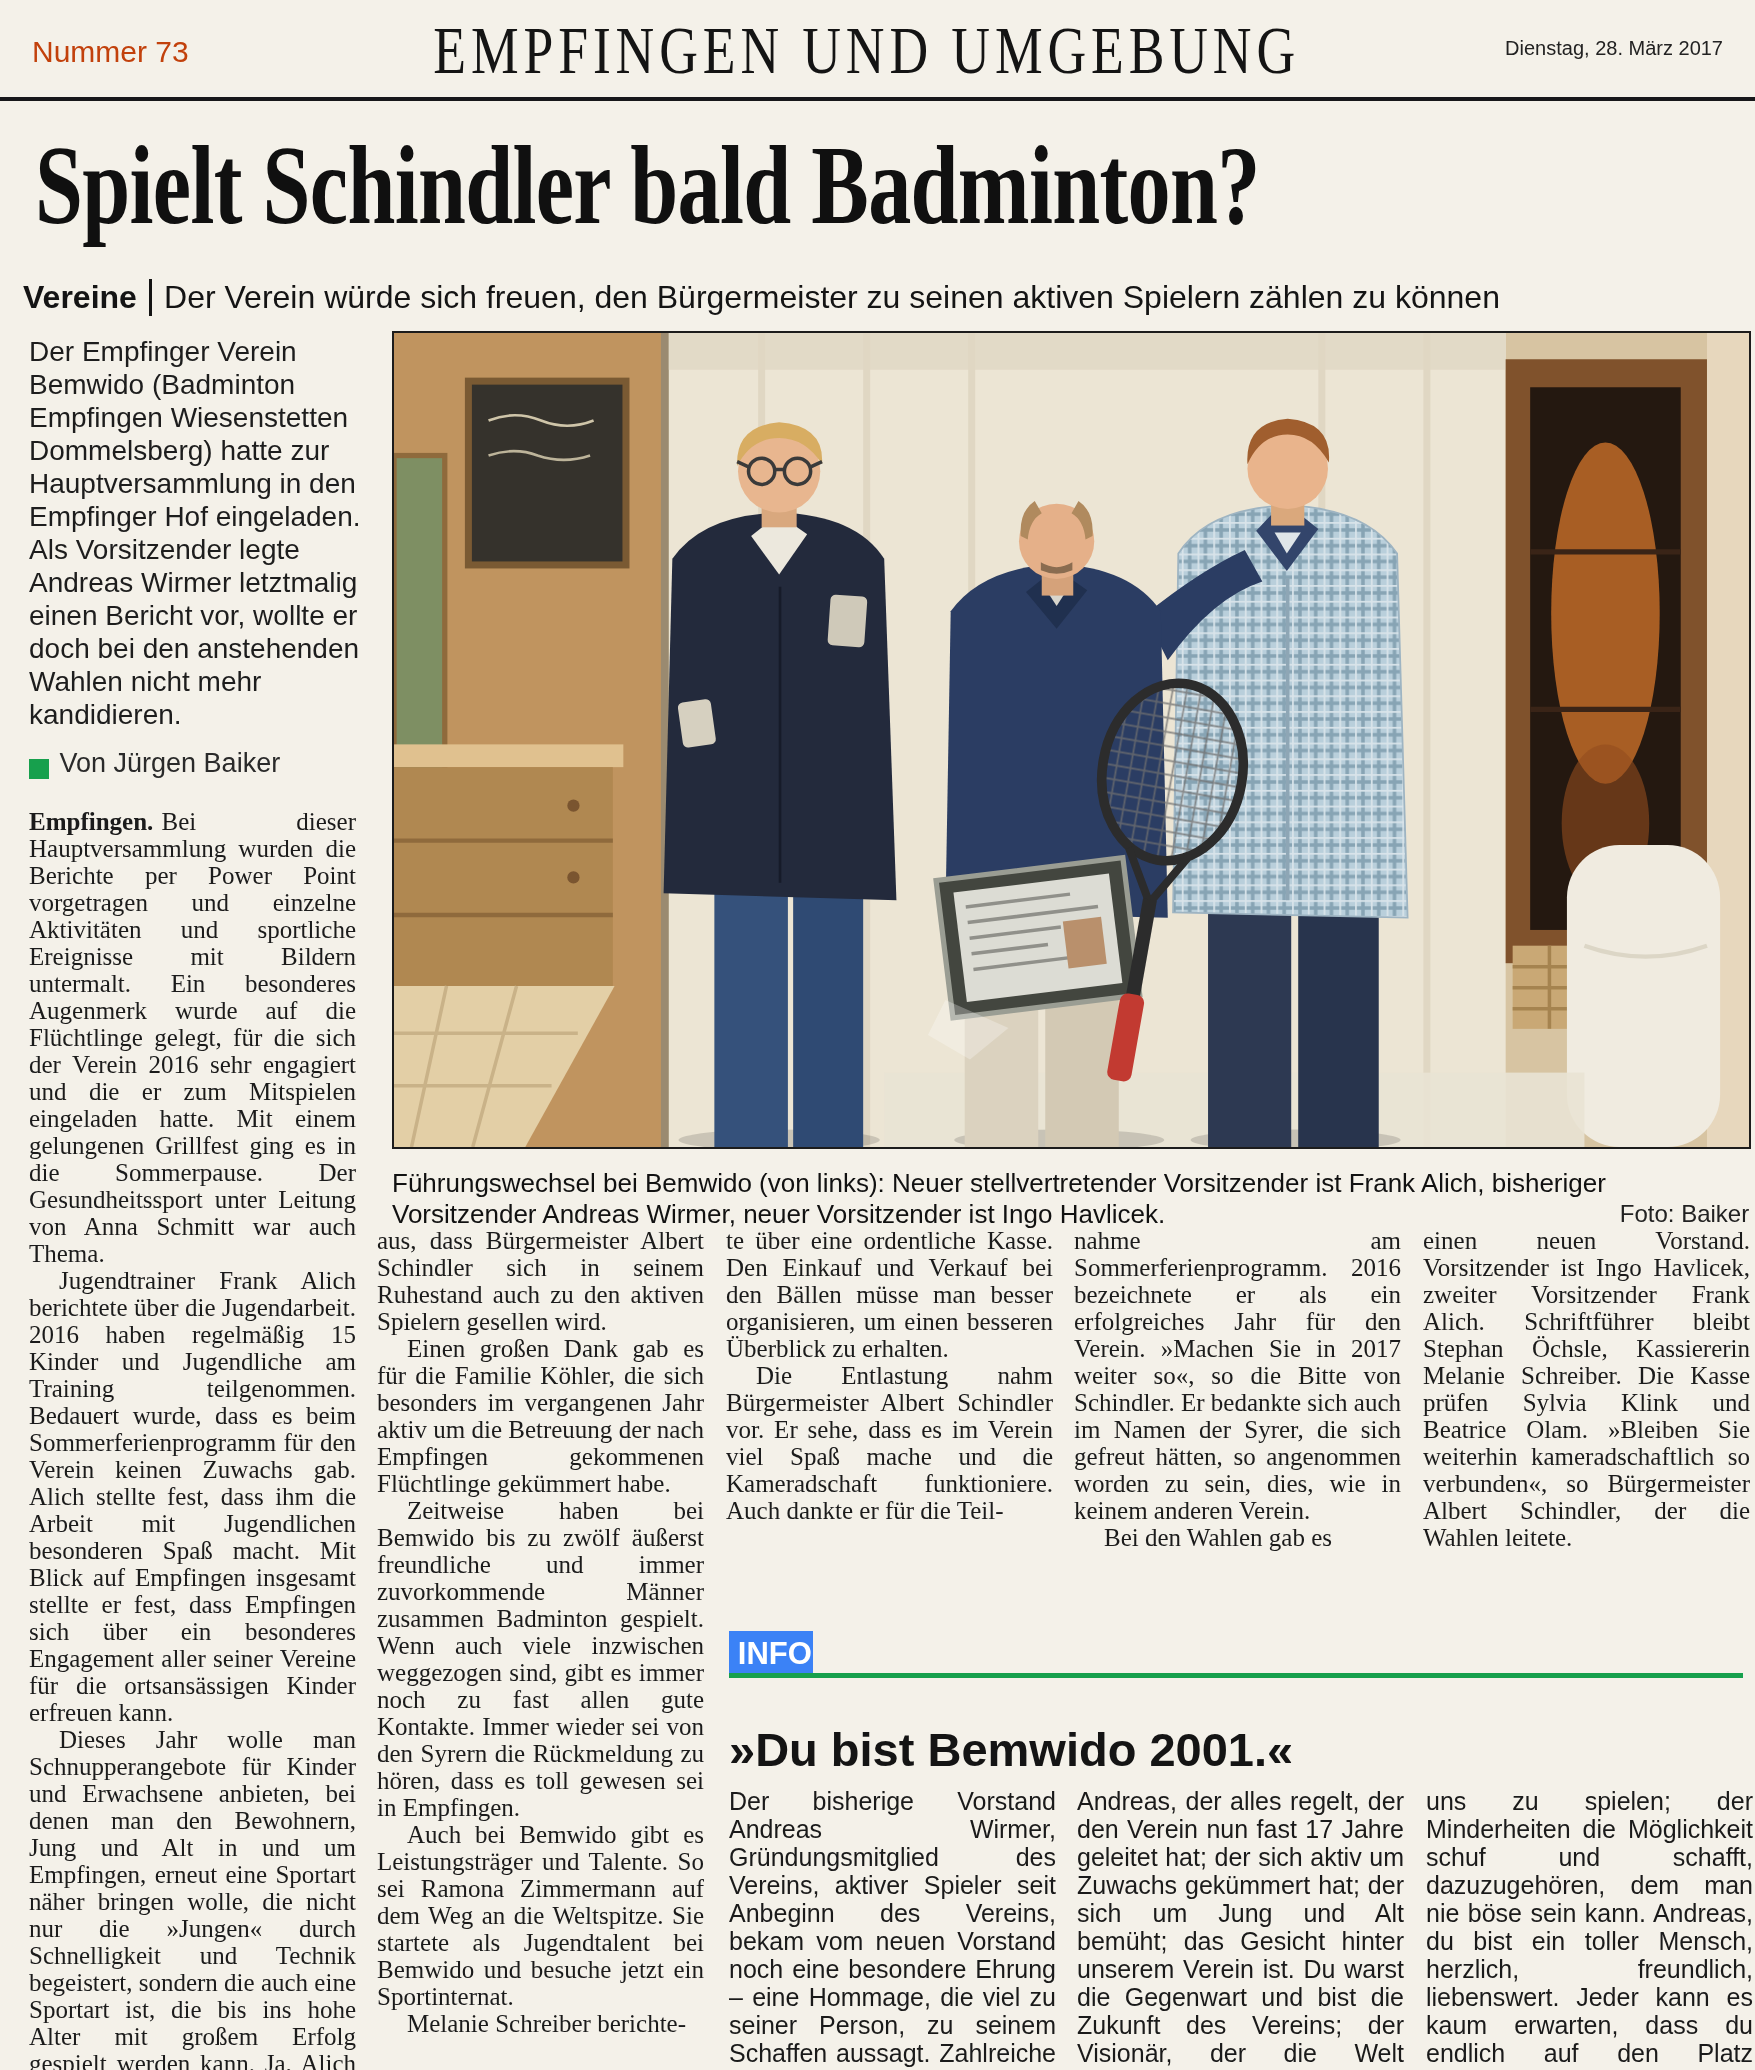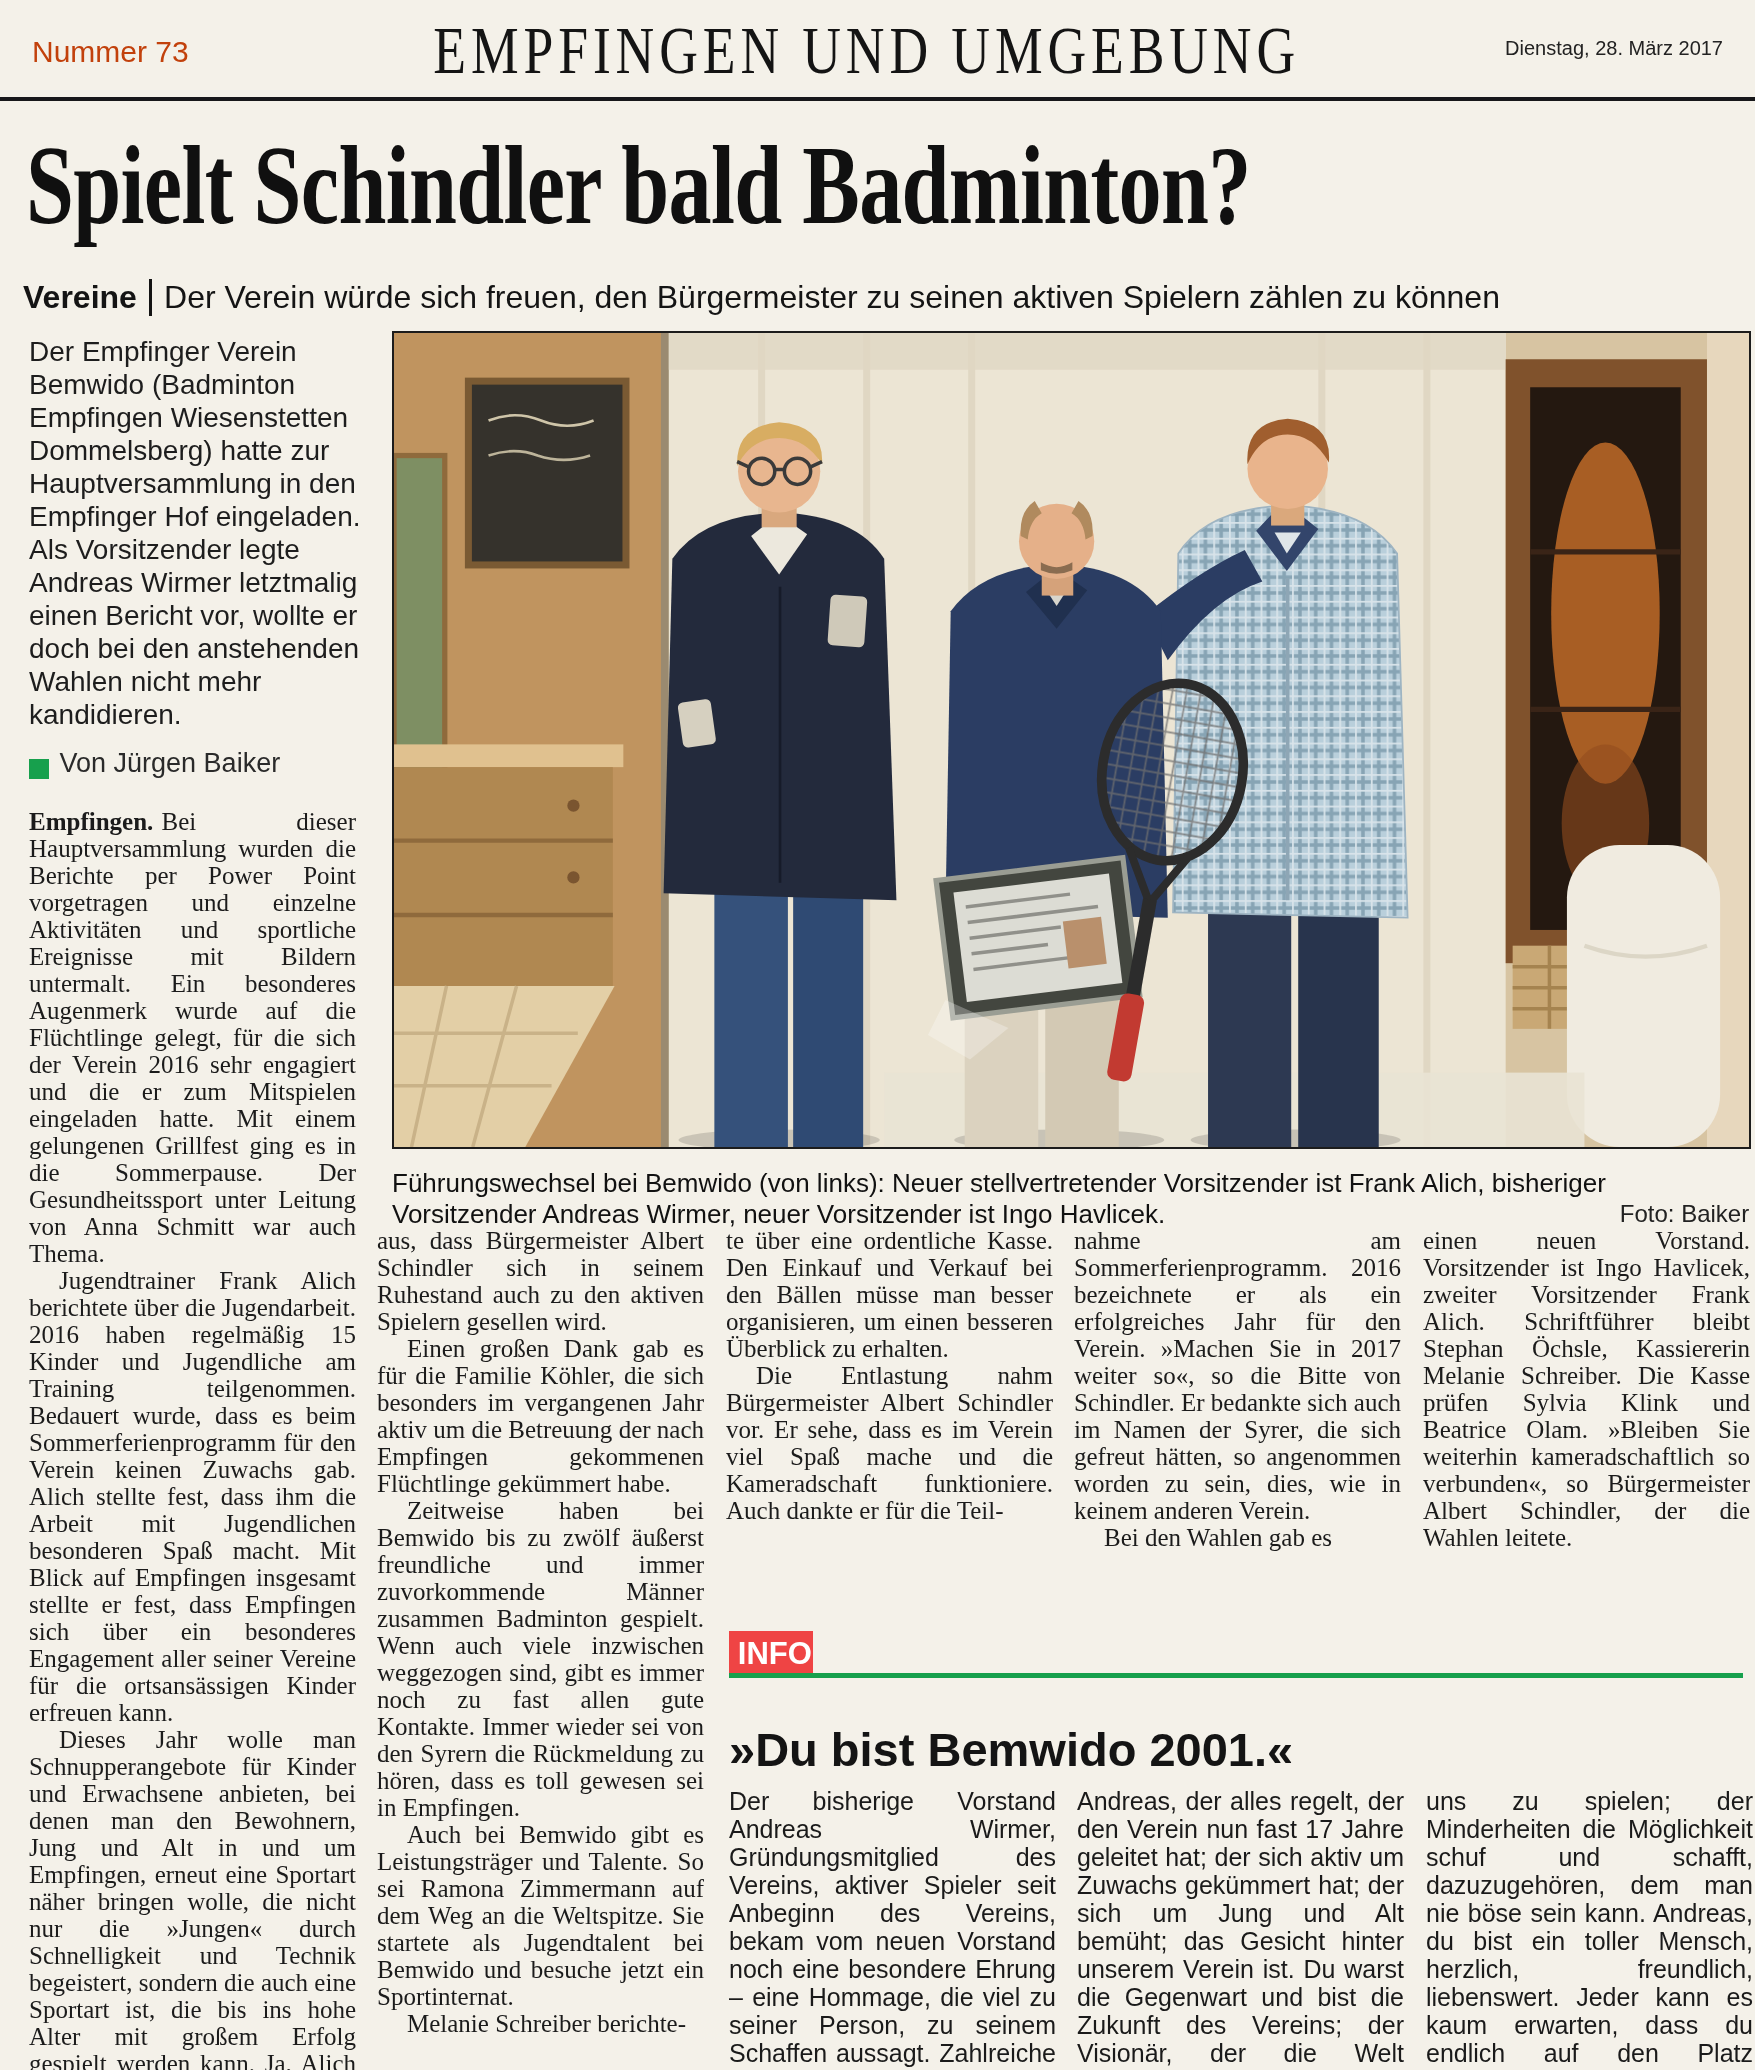--- a/index.html
+++ b/index.html
@@ -9,21 +9,21 @@
 
   
   .hdr-issue{position:absolute;left:32px;top:35px;font-size:30px;color:#c2410c;}
   .masthead{position:absolute;left:325px;top:12.3px;width:930px;text-align:center;white-space:nowrap;}
   .masthead-inner{display:inline-block;font-family:"Liberation Serif",serif;font-size:67px;
        letter-spacing:6.1px;transform:scaleX(0.8);transform-origin:center top;color:#141414;}
   .hdr-date{position:absolute;right:33px;top:37px;font-size:20px;color:#222;}
   .hdr-rule{position:absolute;left:0;top:97px;width:1756px;height:4.4px;background:#17171a;}
 
   
-  .headline{position:absolute;left:26px;top:121px;white-space:nowrap;}
+  .headline{position:absolute;left:35px;top:121px;white-space:nowrap;}
   .headline-inner{display:inline-block;font-family:"Liberation Serif",serif;font-weight:bold;
        font-size:112px;transform:scaleX(0.77);transform-origin:left top;letter-spacing:-0.9px;color:#101010;}
   .kicker-row{position:absolute;left:23px;top:279px;font-size:32px;white-space:nowrap;color:#141414;}
   .kicker{font-weight:bold;font-size:32px;}
   .kicker-bar{display:inline-block;width:2.6px;height:37px;background:#141414;margin:0 12.3px;vertical-align:-8px;}
 
   
   .lead{position:absolute;left:29px;top:335px;width:348px;font-size:28px;line-height:33px;color:#1d1d1d;}
   .byline{position:absolute;left:29px;top:748px;display:flex;align-items:flex-end;font-size:27px;color:#2a2a2a;}
   .byline-square{width:20px;height:20px;background:#17a04d;margin-right:10.5px;flex:0 0 auto;}
@@ -42,21 +42,21 @@
   .col p{margin:0;}
   .col p + p{text-indent:30px;}
   .para-lead{font-weight:bold;margin-right:0.33em;}
   #col1{left:29px;  top:808px; height:1262px;}
   #col2{left:377px; top:1227px;height:844px;}
   #col3{left:726px; top:1227px;height:386px;}
   #col4{left:1074px;top:1227px;height:386px;}
   #col5{left:1423px;top:1227px;height:386px;}
 
   
-  .info-label{position:absolute;left:729px;top:1631px;width:84px;height:46px;background:#ef4444;
+  .info-label{position:absolute;left:729px;top:1631px;width:84px;height:46px;background:#3b82f6;
        color:#ffffff;font-weight:bold;font-size:31px;line-height:46px;padding-left:8.8px;box-sizing:border-box;}
   .info-rule{position:absolute;left:729px;top:1673px;width:1014px;height:5.3px;background:#17a04d;}
   .info-headline{position:absolute;left:729px;top:1722px;font-size:47px;font-weight:bold;color:#141414;}
   .info-col{position:absolute;top:1787px;width:327px;font-size:25px;line-height:28px;
        text-align:justify;color:#1a1a1a;overflow:hidden;height:284px;hyphens:auto;-webkit-hyphens:auto;}
   .info-col p{margin:0;}
   #icol1{left:729px;}
   #icol2{left:1077px;}
   #icol3{left:1426px;}
 </style>

